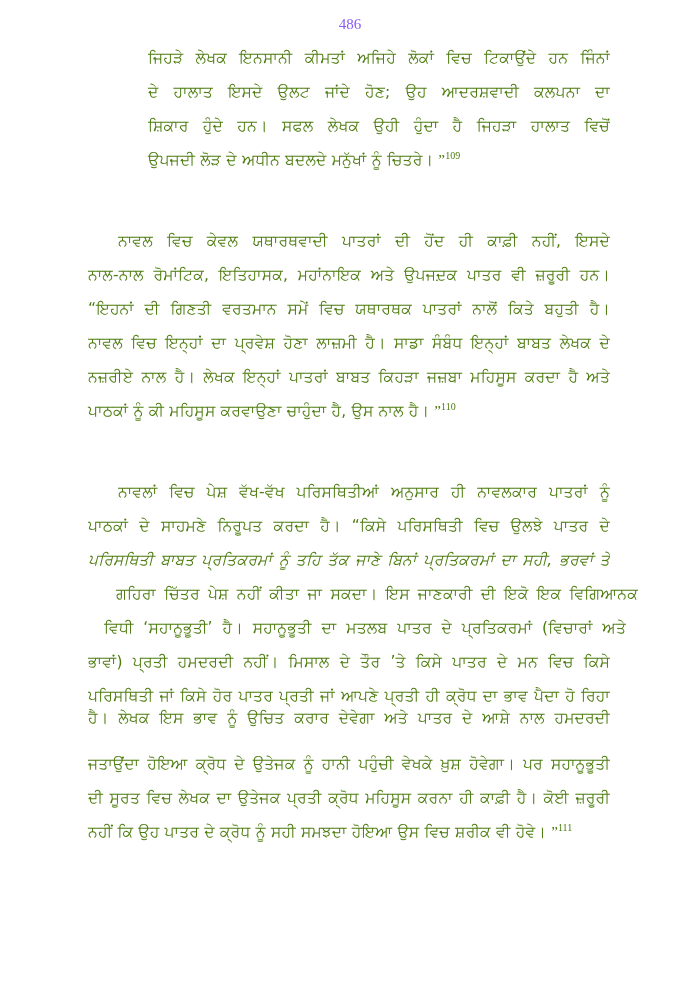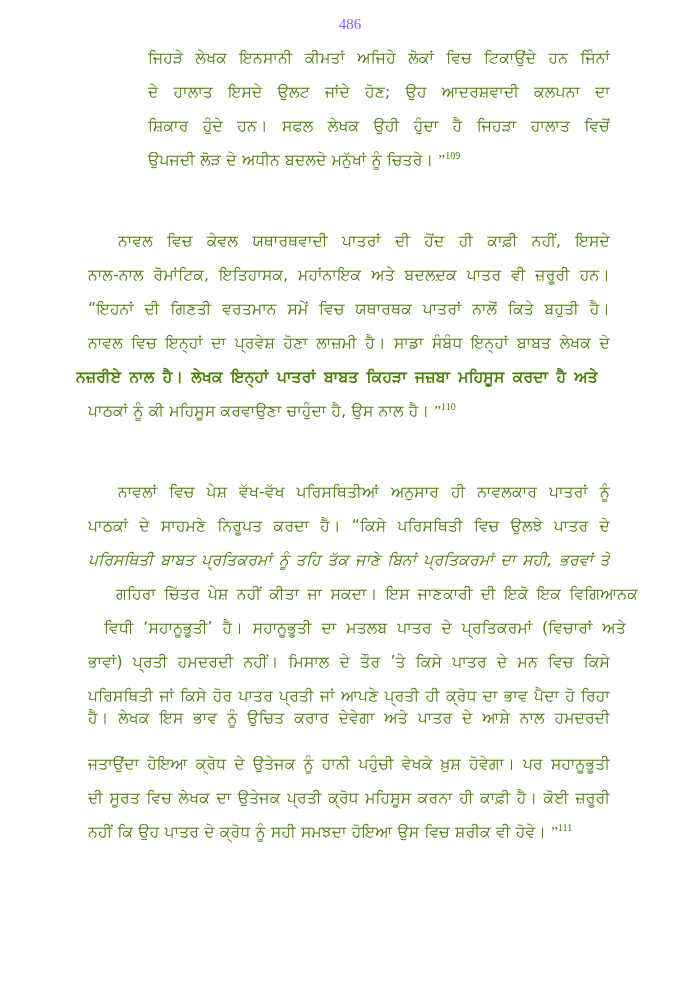--- a/index.html
+++ b/index.html
@@ -72,24 +72,24 @@
     <div class="line justify" style="left:148px; top:82px; width:462px;">ਦੇ ਹਾਲਾਤ ਇਸਦੇ ਉਲਟ ਜਾਂਦੇ ਹੋਣ; ਉਹ ਆਦਰਸ਼ਵਾਦੀ ਕਲਪਨਾ ਦਾ</div>
     <div class="line justify" style="left:148px; top:116px; width:462px;">ਸ਼ਿਕਾਰ ਹੁੰਦੇ ਹਨ। ਸਫਲ ਲੇਖਕ ਉਹੀ ਹੁੰਦਾ ਹੈ ਜਿਹੜਾ ਹਾਲਾਤ ਵਿਚੋਂ</div>
     <div class="line" style="left:148px; top:150px;">
       <span>ਉਪਜਦੀ ਲੋੜ ਦੇ ਅਧੀਨ ਬਦਲਦੇ ਮਨੁੱਖਾਂ ਨੂੰ ਚਿਤਰੇ।</span>
       <span class="close-quote">”</span><span class="fn">109</span>
     </div>
   </div>
 
   <div>
     <div class="line justify" style="left:118px; top:231px; width:492px;">ਨਾਵਲ ਵਿਚ ਕੇਵਲ ਯਥਾਰਥਵਾਦੀ ਪਾਤਰਾਂ ਦੀ ਹੋਂਦ ਹੀ ਕਾਫ਼ੀ ਨਹੀਂ, ਇਸਦੇ</div>
-    <div class="line justify" style="left:88px; top:265px; width:522px;">ਨਾਲ-ਨਾਲ ਰੋਮਾਂਟਿਕ, ਇਤਿਹਾਸਕ, ਮਹਾਂਨਾਇਕ ਅਤੇ ਬਦਲਦ਼ਕ ਪਾਤਰ ਵੀ ਜ਼ਰੂਰੀ ਹਨ।</div>
+    <div class="line justify" style="left:88px; top:265px; width:522px;">ਨਾਲ-ਨਾਲ ਰੋਮਾਂਟਿਕ, ਇਤਿਹਾਸਕ, ਮਹਾਂਨਾਇਕ ਅਤੇ ਉਪਜਦ਼ਕ ਪਾਤਰ ਵੀ ਜ਼ਰੂਰੀ ਹਨ।</div>
     <div class="line justify" style="left:88px; top:299px; width:522px;">“ਇਹਨਾਂ ਦੀ ਗਿਣਤੀ ਵਰਤਮਾਨ ਸਮੇਂ ਵਿਚ ਯਥਾਰਥਕ ਪਾਤਰਾਂ ਨਾਲੋਂ ਕਿਤੇ ਬਹੁਤੀ ਹੈ।</div>
     <div class="line justify" style="left:88px; top:333px; width:522px;">ਨਾਵਲ ਵਿਚ ਇਨ੍ਹਾਂ ਦਾ ਪ੍ਰਵੇਸ਼ ਹੋਣਾ ਲਾਜ਼ਮੀ ਹੈ। ਸਾਡਾ ਸੰਬੰਧ ਇਨ੍ਹਾਂ ਬਾਬਤ ਲੇਖਕ ਦੇ</div>
-    <div class="line justify" style="left:76px; top:367px; width:522px;font-weight:bold;">ਨਜ਼ਰੀਏ ਨਾਲ ਹੈ। ਲੇਖਕ ਇਨ੍ਹਾਂ ਪਾਤਰਾਂ ਬਾਬਤ ਕਿਹੜਾ ਜਜ਼ਬਾ ਮਹਿਸੂਸ ਕਰਦਾ ਹੈ ਅਤੇ</div>
+    <div class="line justify" style="left:88px; top:367px; width:522px;">ਨਜ਼ਰੀਏ ਨਾਲ ਹੈ। ਲੇਖਕ ਇਨ੍ਹਾਂ ਪਾਤਰਾਂ ਬਾਬਤ ਕਿਹੜਾ ਜਜ਼ਬਾ ਮਹਿਸੂਸ ਕਰਦਾ ਹੈ ਅਤੇ</div>
     <div class="line" style="left:88px; top:401px;">
       <span>ਪਾਠਕਾਂ ਨੂੰ ਕੀ ਮਹਿਸੂਸ ਕਰਵਾਉਣਾ ਚਾਹੁੰਦਾ ਹੈ, ਉਸ ਨਾਲ ਹੈ।</span>
       <span class="close-quote">”</span><span class="fn">110</span>
     </div>
   </div>
 
   <div>
     <div class="line justify" style="left:118px; top:482px; width:492px;">ਨਾਵਲਾਂ ਵਿਚ ਪੇਸ਼ ਵੱਖ-ਵੱਖ ਪਰਿਸਥਿਤੀਆਂ ਅਨੁਸਾਰ ਹੀ ਨਾਵਲਕਾਰ ਪਾਤਰਾਂ ਨੂੰ</div>
     <div class="line justify" style="left:88px; top:516px; width:522px;">ਪਾਠਕਾਂ ਦੇ ਸਾਹਮਣੇ ਨਿਰੂਪਤ ਕਰਦਾ ਹੈ। “ਕਿਸੇ ਪਰਿਸਥਿਤੀ ਵਿਚ ਉਲਝੇ ਪਾਤਰ ਦੇ</div>
     <div class="line justify" style="left:88px; top:550px; width:522px;font-style:italic;">ਪਰਿਸਥਿਤੀ ਬਾਬਤ ਪ੍ਰਤਿਕਰਮਾਂ ਨੂੰ ਤਹਿ ਤੱਕ ਜਾਣੇ ਬਿਨਾਂ ਪ੍ਰਤਿਕਰਮਾਂ ਦਾ ਸਹੀ, ਭਰਵਾਂ ਤੇ</div>

